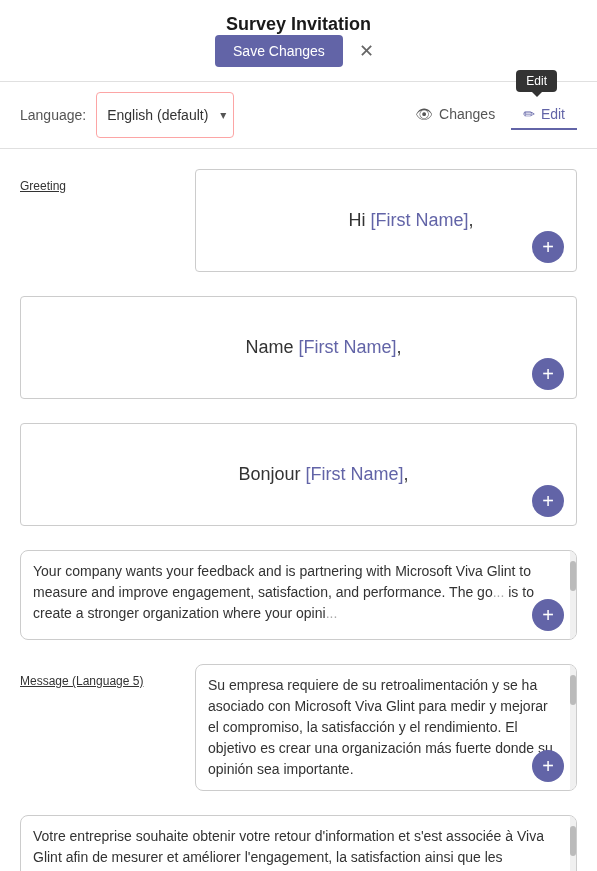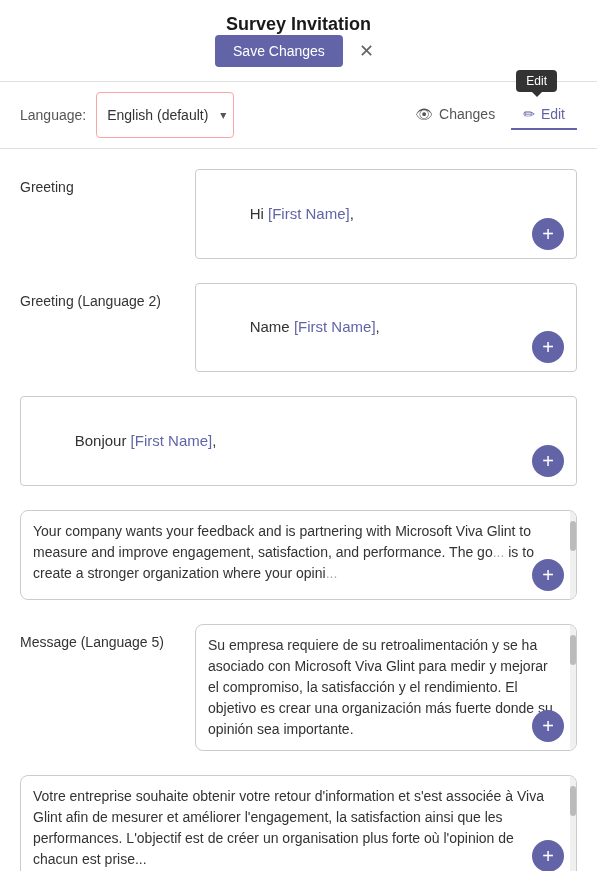--- a/index.html
+++ b/index.html
@@ -164,41 +164,43 @@
     .field-row {
       display: flex;
       align-items: flex-start;
       margin-bottom: 14px;
       padding-top: 10px;
     }
 
     .field-label {
       width: 175px;
       min-width: 175px;
-      font-size: 14px;
+      font-size: 12px;
       color: #333;
       padding-top: 10px;
       font-weight: 400;
+      text-decoration: underline;
     }
 
     .field-input-wrapper {
       flex: 1;
       border: 1px solid #ccc;
       border-radius: 4px;
       background: #fff;
       position: relative;
       min-height: 75px;
     }
 
     .field-text {
       padding: 10px 12px;
-      font-size: 15px;
+      font-size: 18px;
       color: #333;
       line-height: 1.5;
       white-space: pre-wrap;
+      text-align: center;
     }
 
     .field-text .merge-tag {
       color: #6264a7;
     }
 
     .scrollbar-track {
       position: absolute;
       right: 0;
       top: 0;
@@ -299,21 +301,20 @@
       <div class="field-label">Greeting</div>
       <div class="field-input-wrapper">
         <div class="field-text">
           <span>Hi </span><span class="merge-tag">[First Name]</span><span>,</span>
         </div>
         <button class="add-btn">+</button>
       </div>
     </div>
 
     <div class="field-row">
-      <div class="field-label">Greeting (Language 2)</div>
       <div class="field-input-wrapper">
         <div class="field-text">
           <span>Name </span><span class="merge-tag">[First Name]</span><span>,</span>
         </div>
         <button class="add-btn">+</button>
       </div>
     </div>
 
     <div class="field-row">
       <div class="field-input-wrapper">

